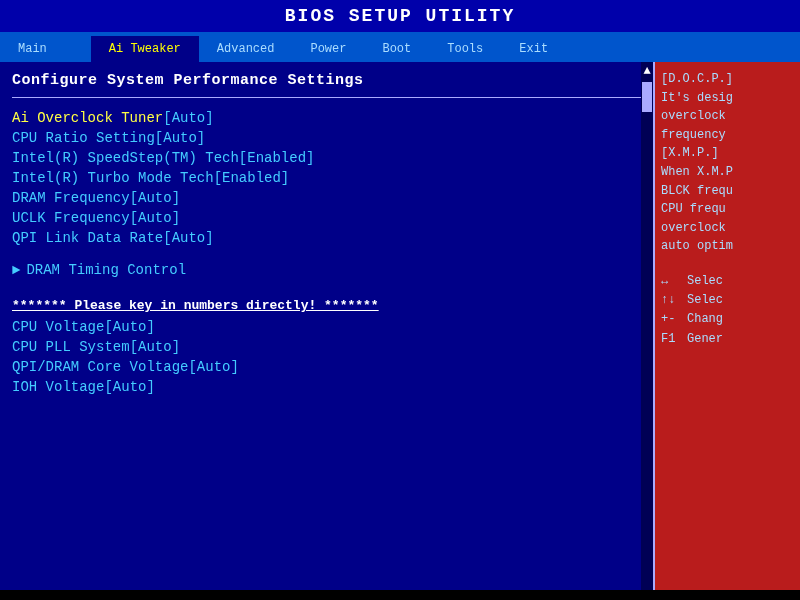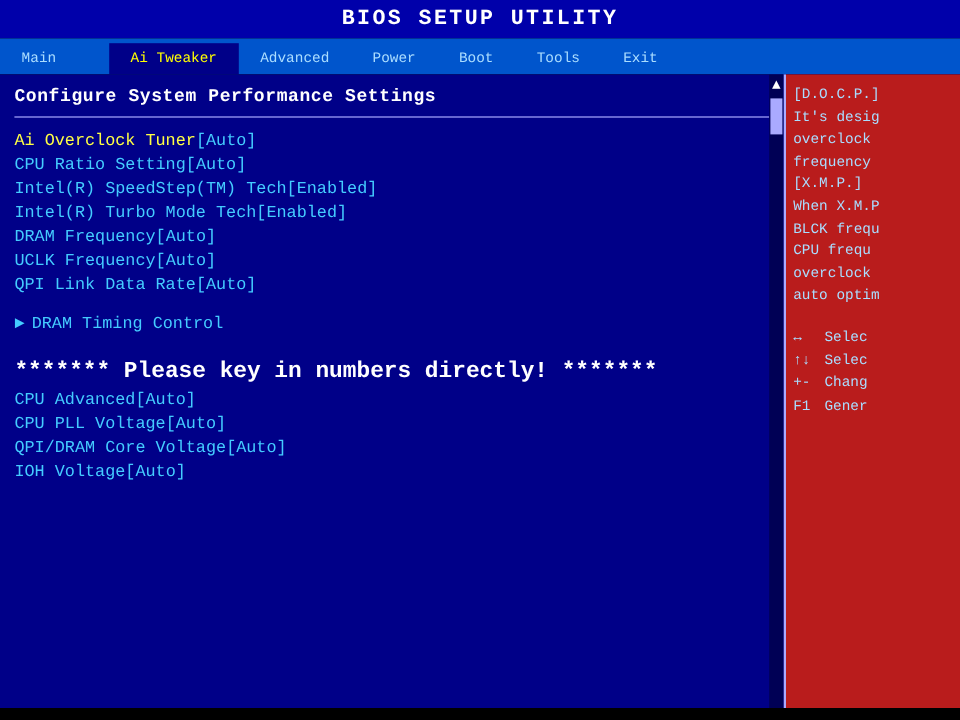--- a/index.html
+++ b/index.html
@@ -110,23 +110,24 @@
       align-items: center;
       gap: 6px;
     }
 
     .submenu-row .arrow {
       color: #44ccff;
     }
 
     .notice-row {
       color: #ffffff;
-      font-size: 19px;
+      font-size: 13px;
       padding: 6px 0 4px 0;
       font-weight: bold;
+      text-decoration: underline;
     }
 
     #scrollbar {
       position: absolute;
       right: 0;
       top: 0;
       width: 12px;
       height: 100%;
       background: #000055;
       display: flex;
@@ -222,25 +223,25 @@
     <div class="submenu-row">
       <span class="arrow">►</span>
       <span>DRAM Timing Control</span>
     </div>
 
     <div class="menu-section-gap"></div>
 
     <div class="notice-row">******* Please key in numbers directly! *******</div>
 
     <div class="menu-row">
-      <span class="label">CPU Advanced</span>
-      <span class="value">[Auto]</span>
-    </div>
-    <div class="menu-row">
-      <span class="label">CPU PLL Voltage</span>
+      <span class="label">CPU Voltage</span>
+      <span class="value">[Auto]</span>
+    </div>
+    <div class="menu-row">
+      <span class="label">CPU PLL System</span>
       <span class="value">[Auto]</span>
     </div>
     <div class="menu-row">
       <span class="label">QPI/DRAM Core Voltage</span>
       <span class="value">[Auto]</span>
     </div>
     <div class="menu-row">
       <span class="label">IOH Voltage</span>
       <span class="value">[Auto]</span>
     </div>

